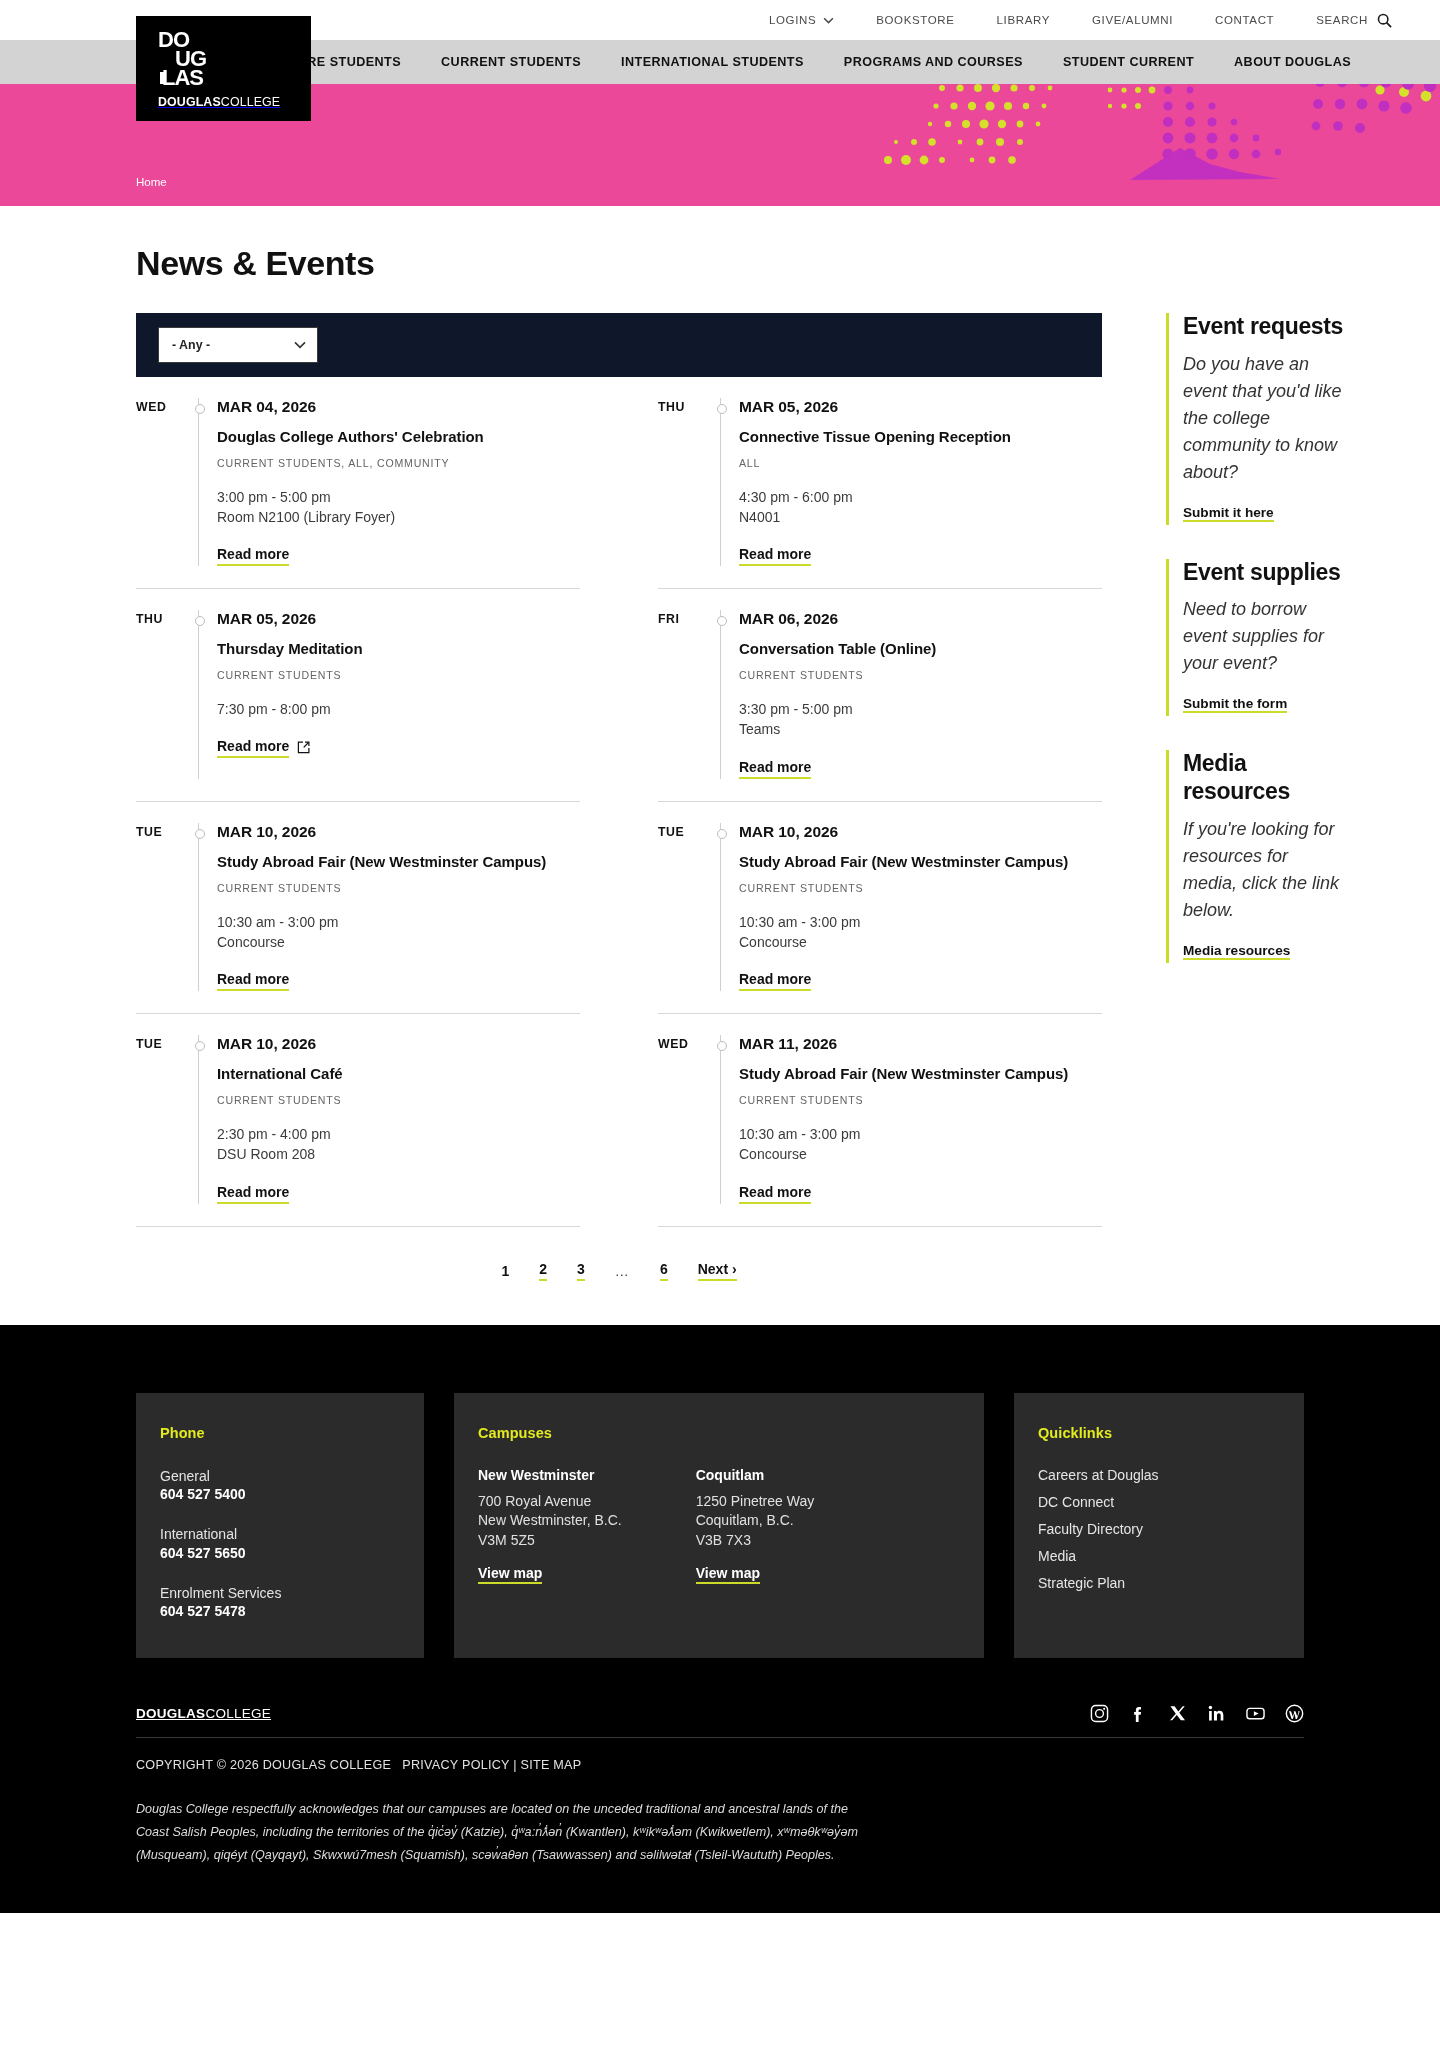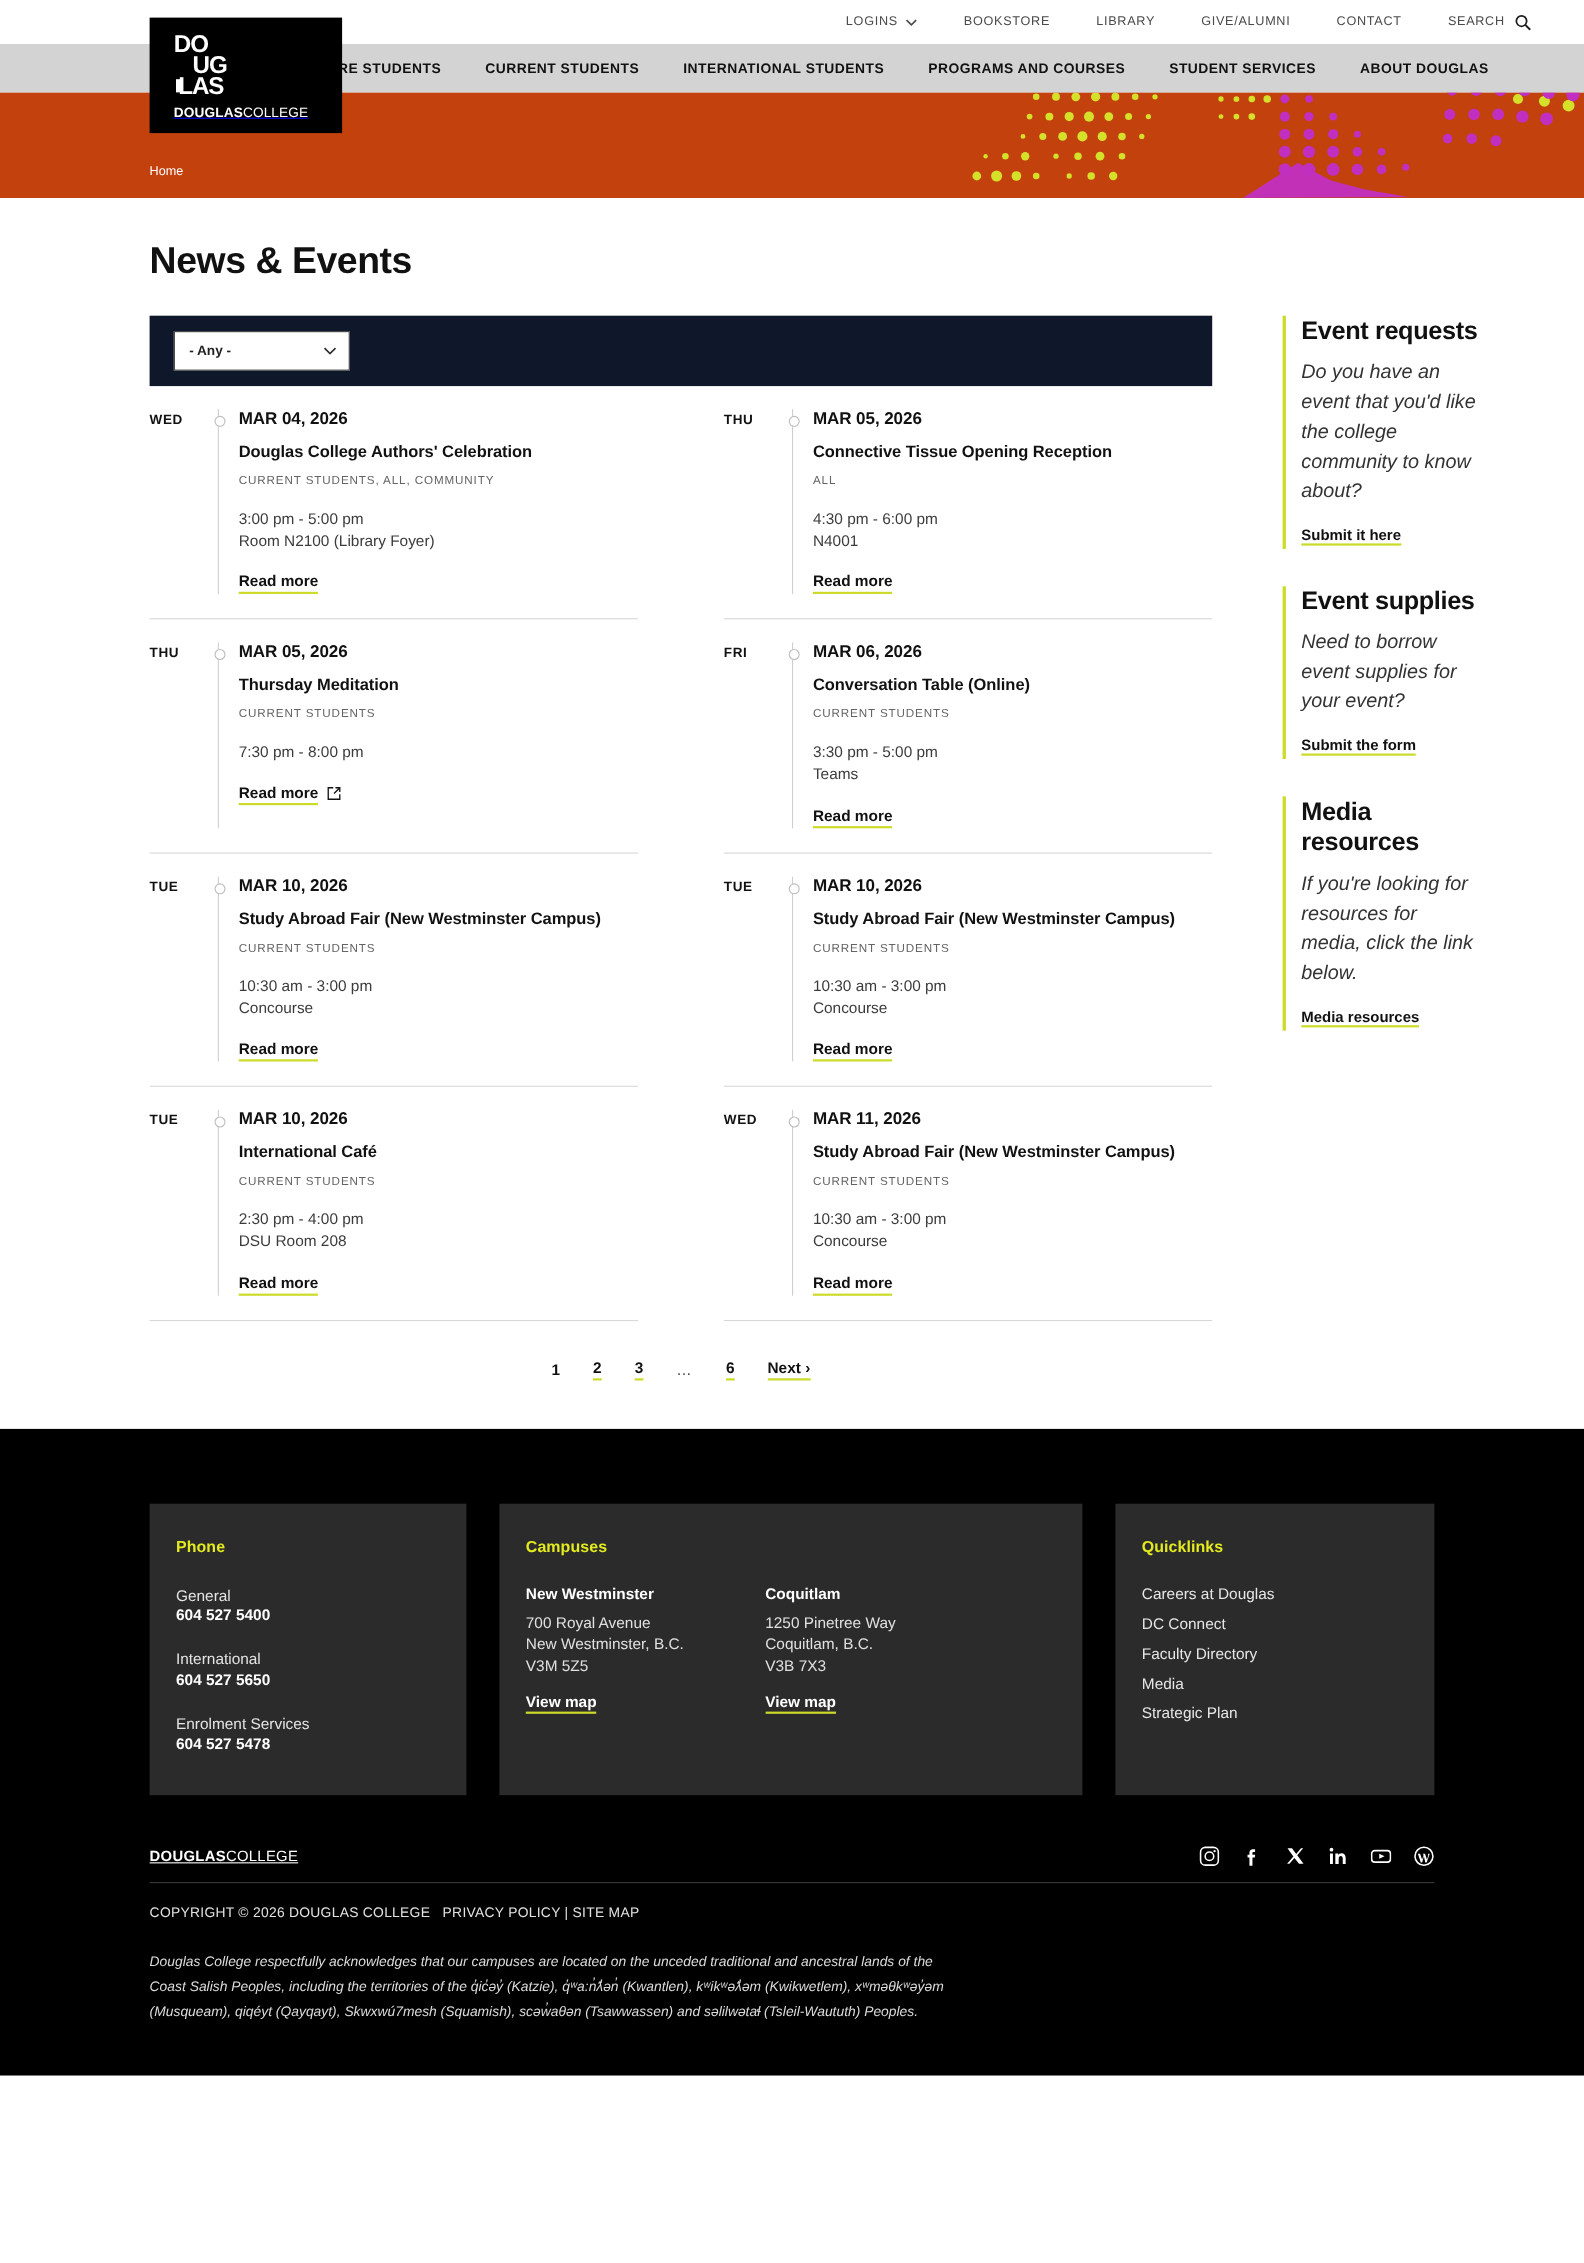--- a/index.html
+++ b/index.html
@@ -77,22 +77,22 @@
     letter-spacing: .01em;
     color: #ffffff;
     white-space: nowrap;
   }
   .logo-word b { font-weight: 700; }
   .logo-word span { font-weight: 400; }
 
   
   .hero {
     position: relative;
-    height: 96px;
-    background: #c2410c;
+    height: 122px;
+    background: #ec4899;
     overflow: hidden;
   }
   .hero-art { position: absolute; right: 0; top: -44px; height: 140px; width: 560px; }
   .breadcrumb {
     position: absolute;
     left: 136px;
     bottom: 18px;
     font-size: 11.5px;
     color: #ffffff;
     text-decoration: none;
@@ -375,21 +375,21 @@
       </svg>
     </a>
   </div>
 
   <div class="nav-bar">
     <div class="nav-inner">
       <a class="nav-link" href="#">FUTURE STUDENTS</a>
       <a class="nav-link" href="#">CURRENT STUDENTS</a>
       <a class="nav-link" href="#">INTERNATIONAL STUDENTS</a>
       <a class="nav-link" href="#">PROGRAMS AND COURSES</a>
-      <a class="nav-link" href="#">STUDENT SERVICES</a>
+      <a class="nav-link" href="#">STUDENT CURRENT</a>
       <a class="nav-link" href="#">ABOUT DOUGLAS</a>
     </div>
   </div>
 
   <a class="logo-block" href="#">
     <svg class="logo-mark" viewBox="0 0 92 62">
       <text x="0" y="19" font-family="Liberation Sans, sans-serif" font-size="22" font-weight="700" fill="#fff" letter-spacing="-1">DO</text>
       <text x="17" y="38" font-family="Liberation Sans, sans-serif" font-size="22" font-weight="700" fill="#fff" letter-spacing="-1">UG</text>
       <text x="4" y="57" font-family="Liberation Sans, sans-serif" font-size="22" font-weight="700" fill="#fff" letter-spacing="-1">LAS</text>
       <rect x="2" y="44" width="4" height="12" fill="#fff"></rect>

